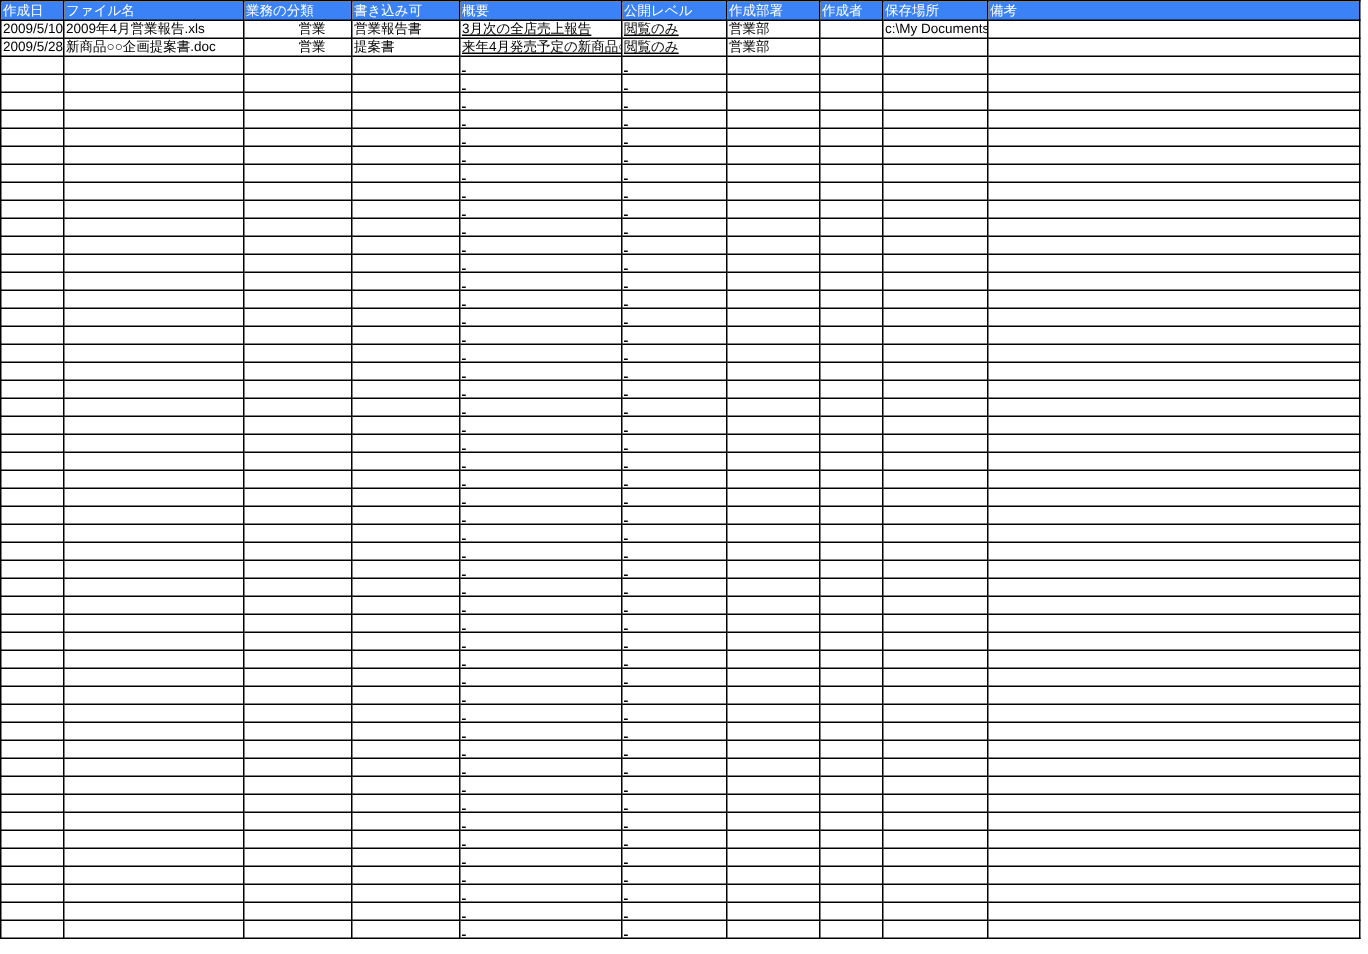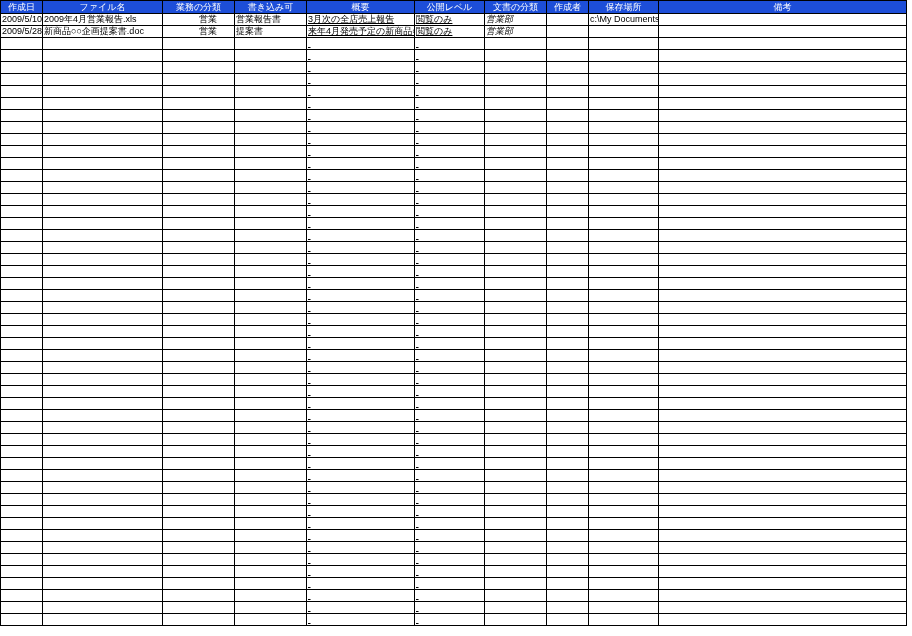--- a/index.html
+++ b/index.html
@@ -18,37 +18,37 @@
     border: 1px solid #000;
     padding: 0 1px;
     height: 11px;
     overflow: hidden;
     white-space: nowrap;
     text-overflow: clip;
     vertical-align: middle;
     line-height: 11px;
   }
   th {
-    background: #1d4ed8;
+    background: #3b82f6;
     color: #fff;
     font-weight: normal;
-    text-align: center;
+    text-align: left;
     height: 12px;
   }
   td {
     background: #fff;
     color: #000;
   }
   .col-date   { width: 42px; text-align: right; }
   .col-file   { width: 120px; }
   .col-bcat   { width: 72px; padding-left: 36px; }
   .col-dcat   { width: 72px; }
   .col-sum    { width: 108px; text-decoration: underline; }
   .col-level  { width: 70px; text-decoration: underline; }
-  .col-dept   { width: 62px; font-style: italic; }
+  .col-dept   { width: 62px; }
   .col-author { width: 42px; }
   .col-loc    { width: 70px; }
   .col-note   { width: 248px; }
 </style>
 </head>
 <body>
 
 <table>
   <colgroup>
     <col class="col-date">
@@ -63,21 +63,21 @@
     <col class="col-note">
   </colgroup>
   <thead>
     <tr>
       <th>作成日</th>
       <th>ファイル名</th>
       <th>業務の分類</th>
       <th>書き込み可</th>
       <th>概要</th>
       <th>公開レベル</th>
-      <th>文書の分類</th>
+      <th>作成部署</th>
       <th>作成者</th>
       <th>保存場所</th>
       <th>備考</th>
     </tr>
   </thead>
   <tbody id="tbody">
   <tr>
         <td class="col-date">2009/5/10</td>
         <td class="col-file">2009年4月営業報告.xls</td>
         <td class="col-bcat">営業</td>

